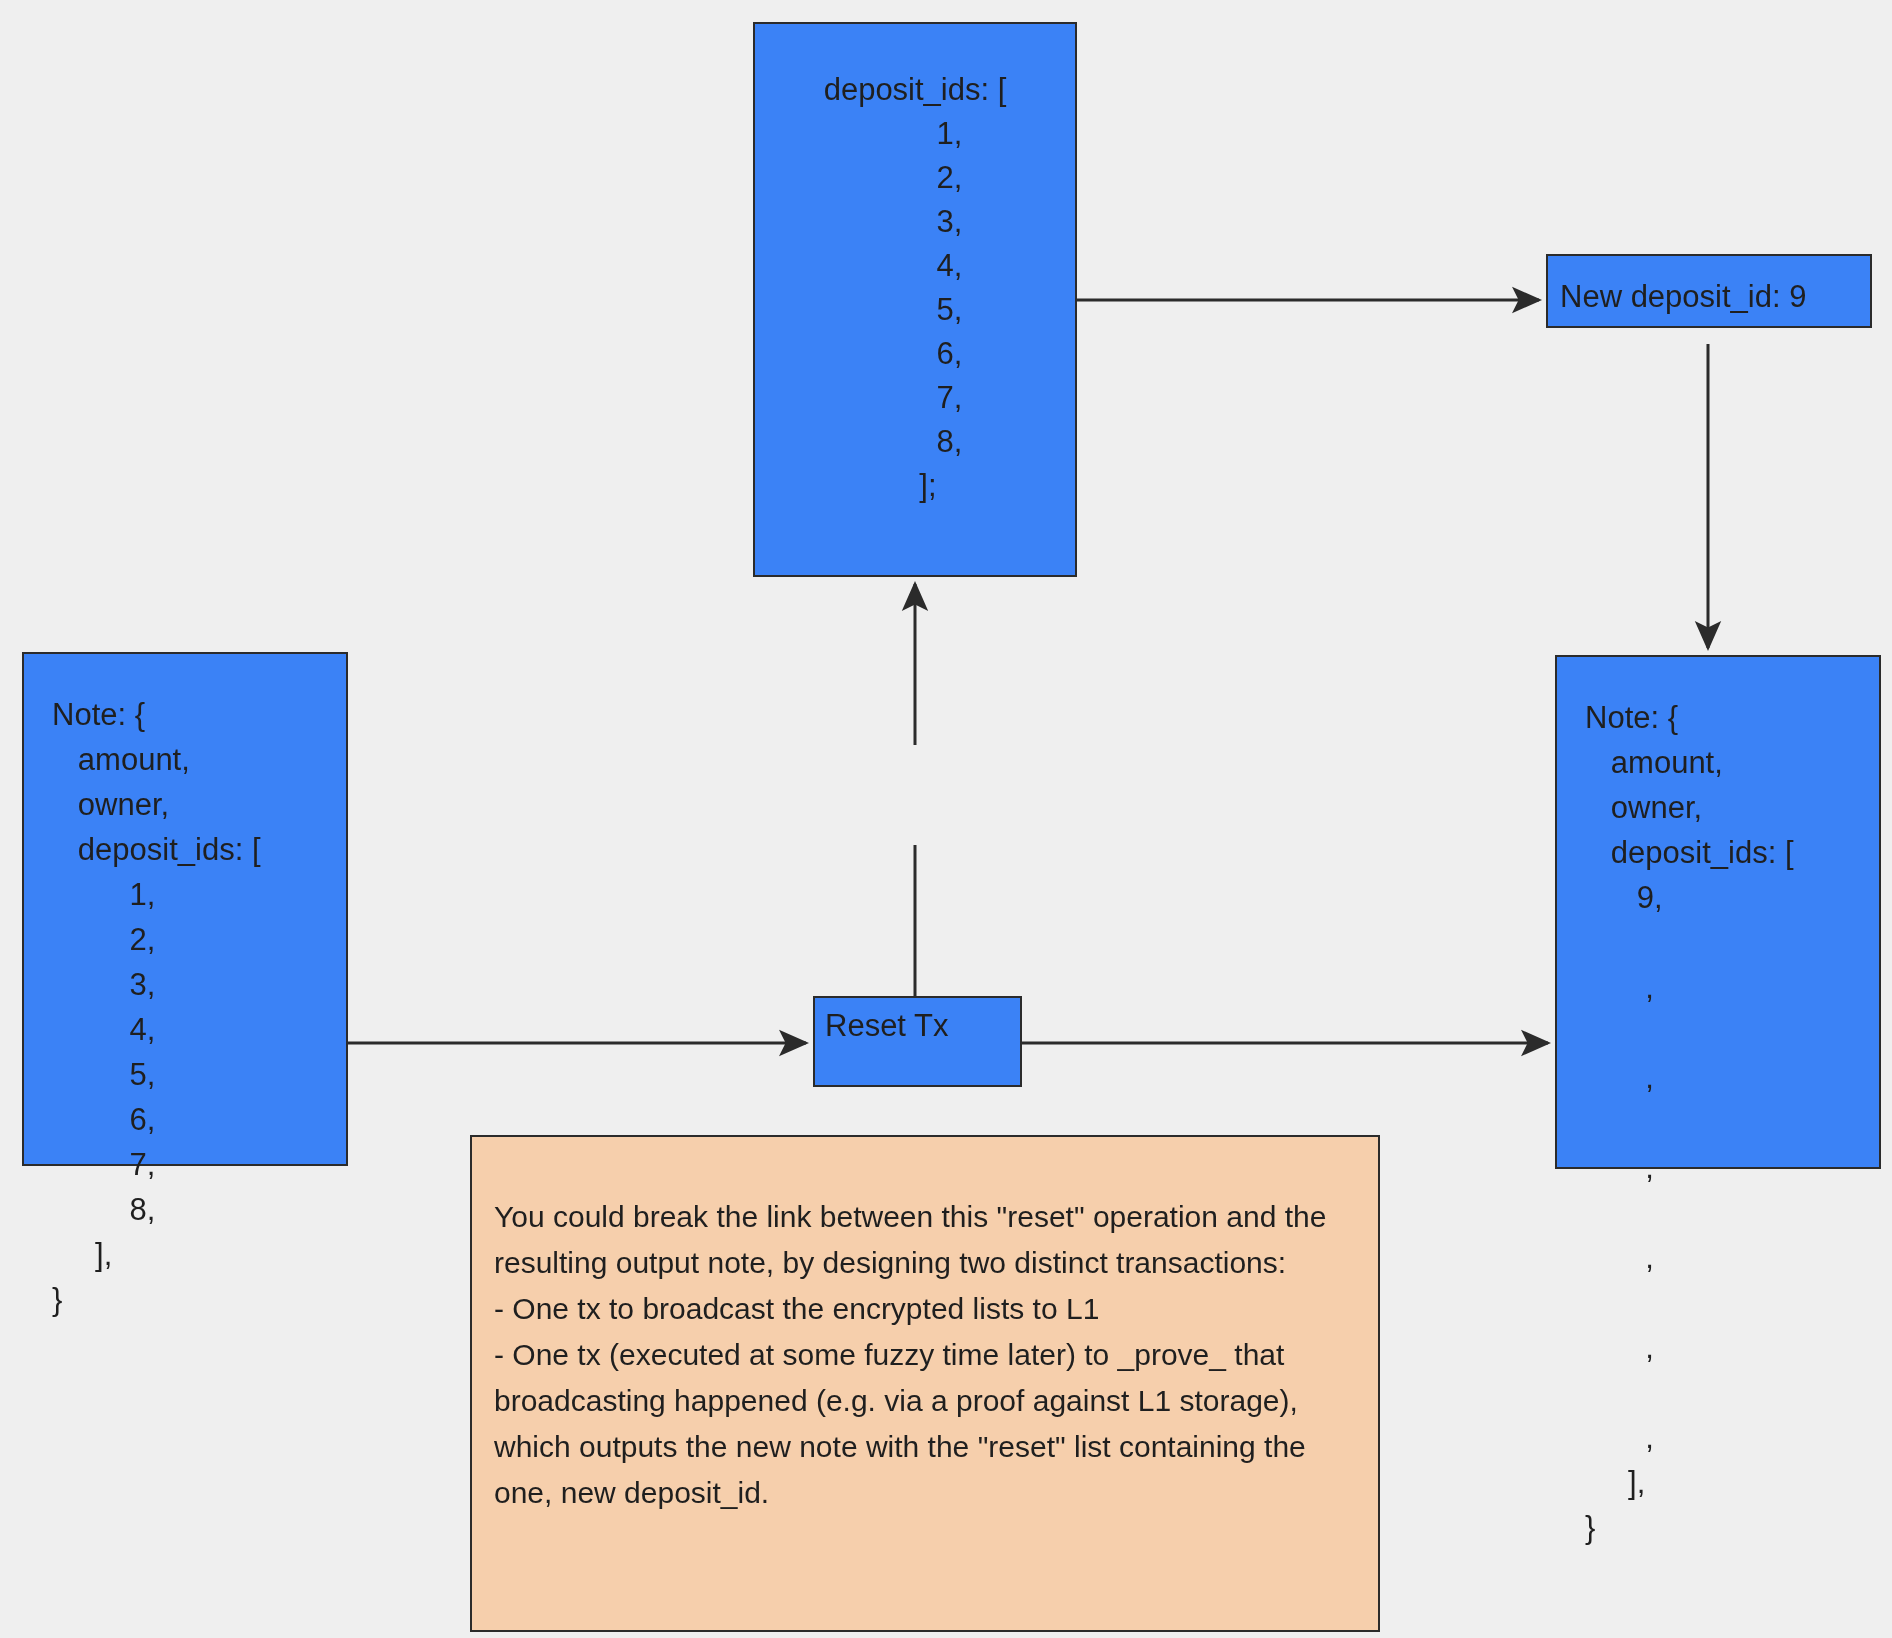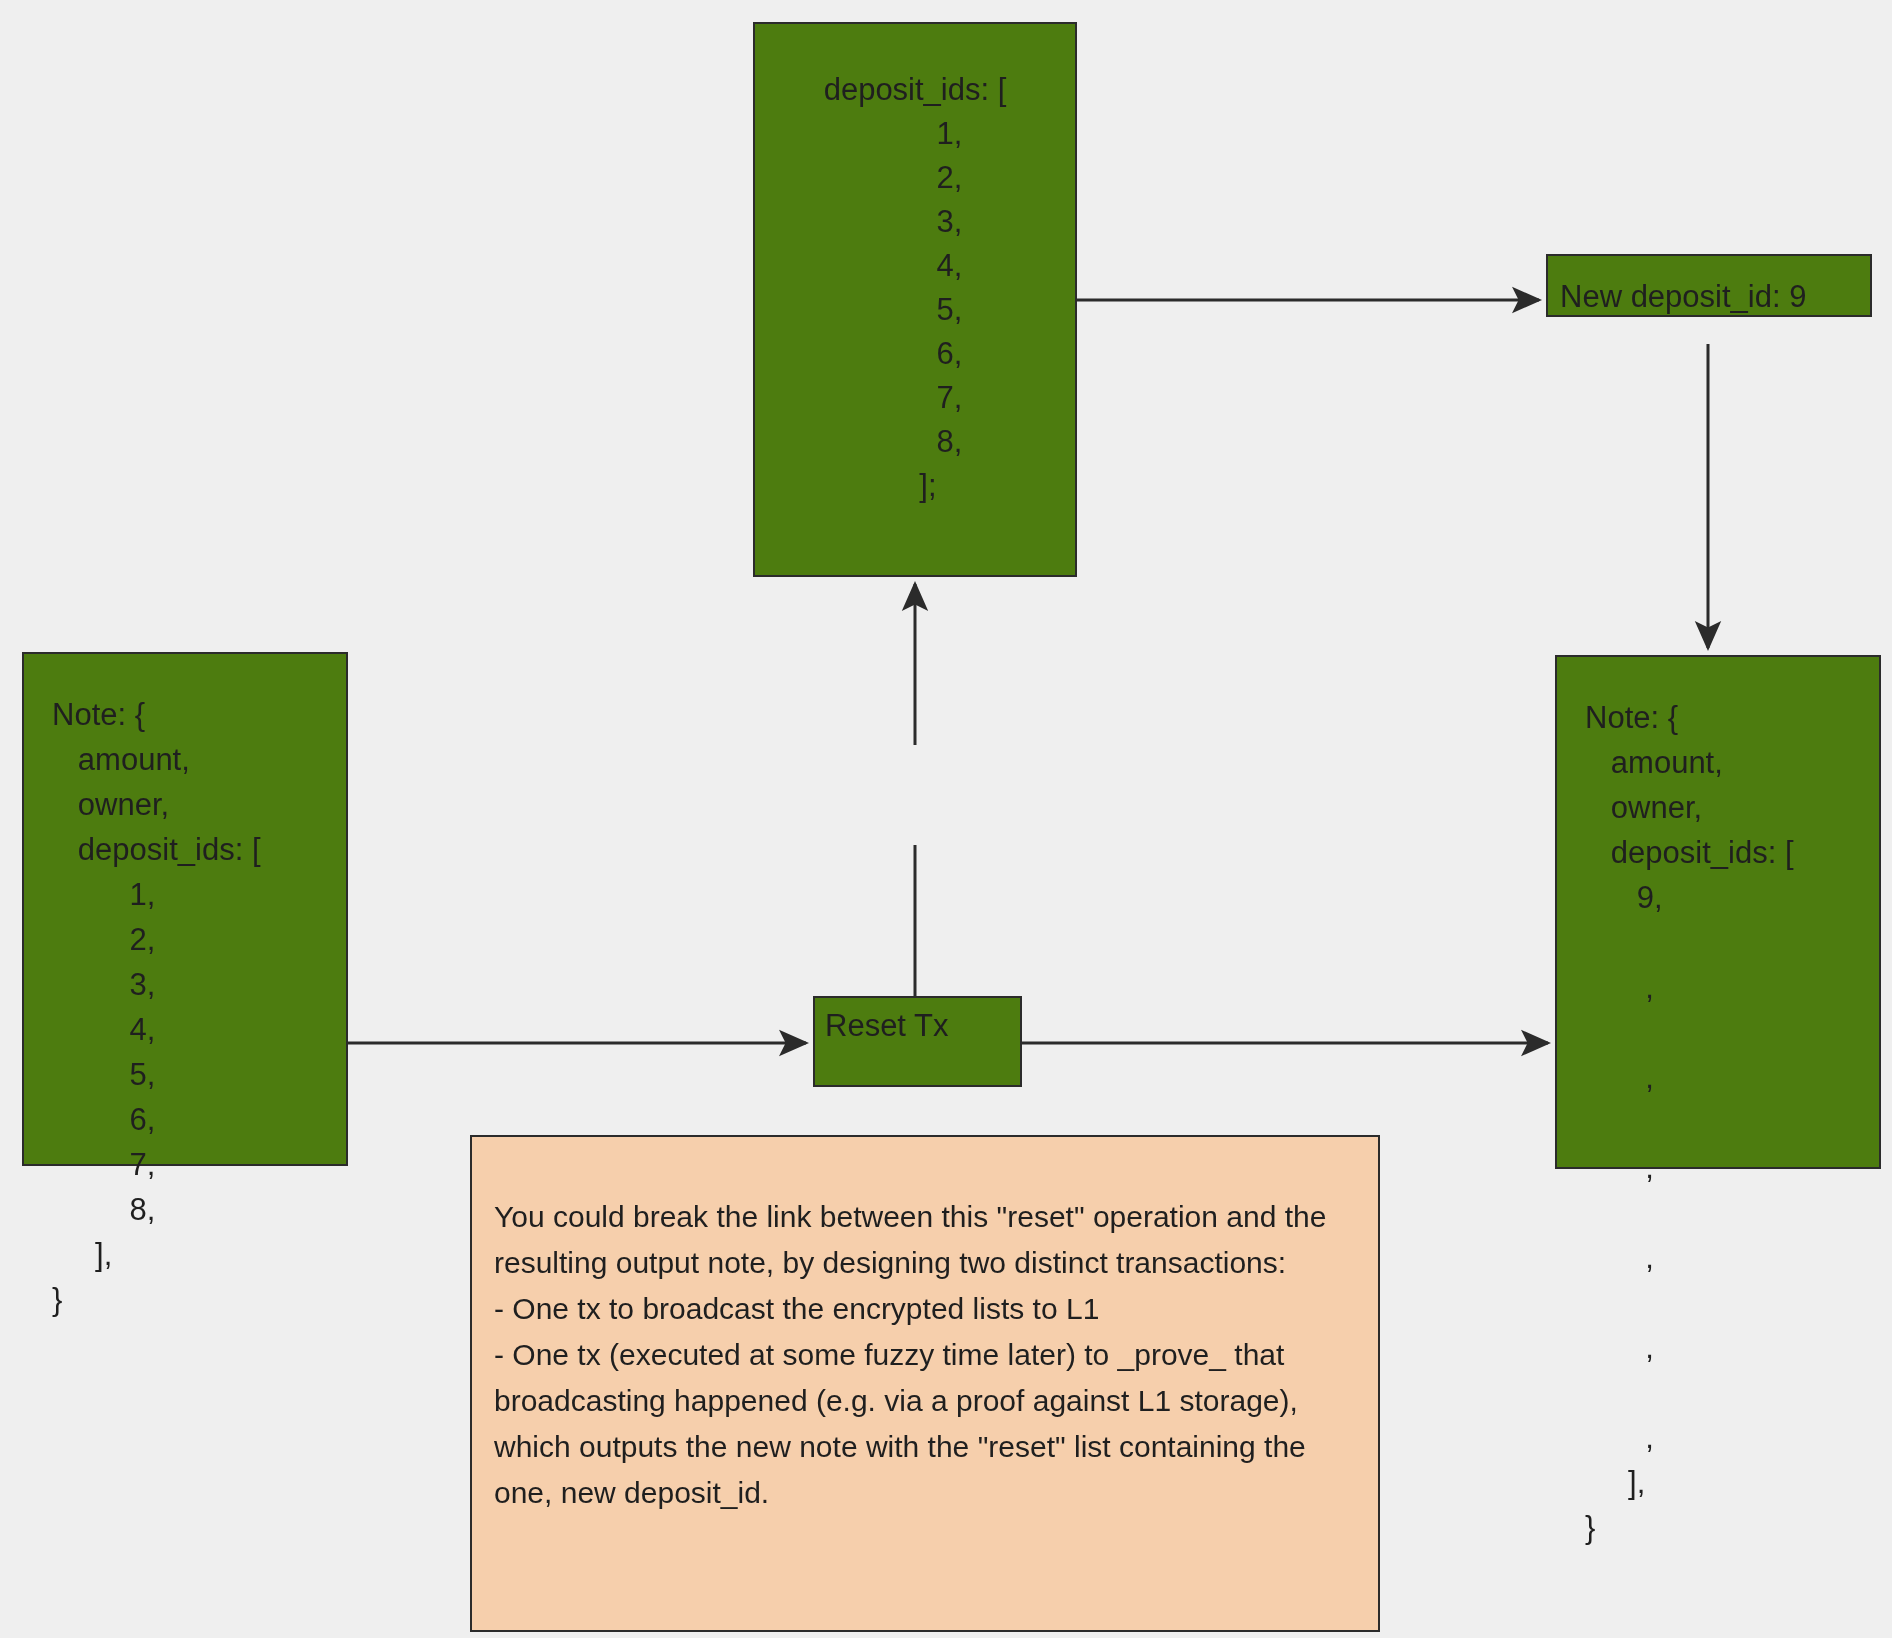--- a/index.html
+++ b/index.html
@@ -26,21 +26,21 @@
     left: 0;
     top: 0;
     width: 1892px;
     height: 1638px;
     pointer-events: none;
   }
   .node {
     position: absolute;
     box-sizing: border-box;
     border: 2px solid #2b2b2b;
-    background: #4d7c0f;
+    background: #3b82f6;
   }
 
   
   #node-deposit-list {
     left: 753px;
     top: 22px;
     width: 324px;
     height: 555px;
   }
   #node-deposit-list .code {
@@ -52,21 +52,21 @@
     font-size: 31px;
     line-height: 44px;
     white-space: pre;
   }
 
   
   #node-new-deposit {
     left: 1546px;
     top: 254px;
     width: 326px;
-    height: 63px;
+    height: 74px;
   }
   #node-new-deposit .label {
     position: absolute;
     left: 12px;
     top: 22px;
     font-size: 31px;
     line-height: 38px;
     white-space: nowrap;
   }
 

